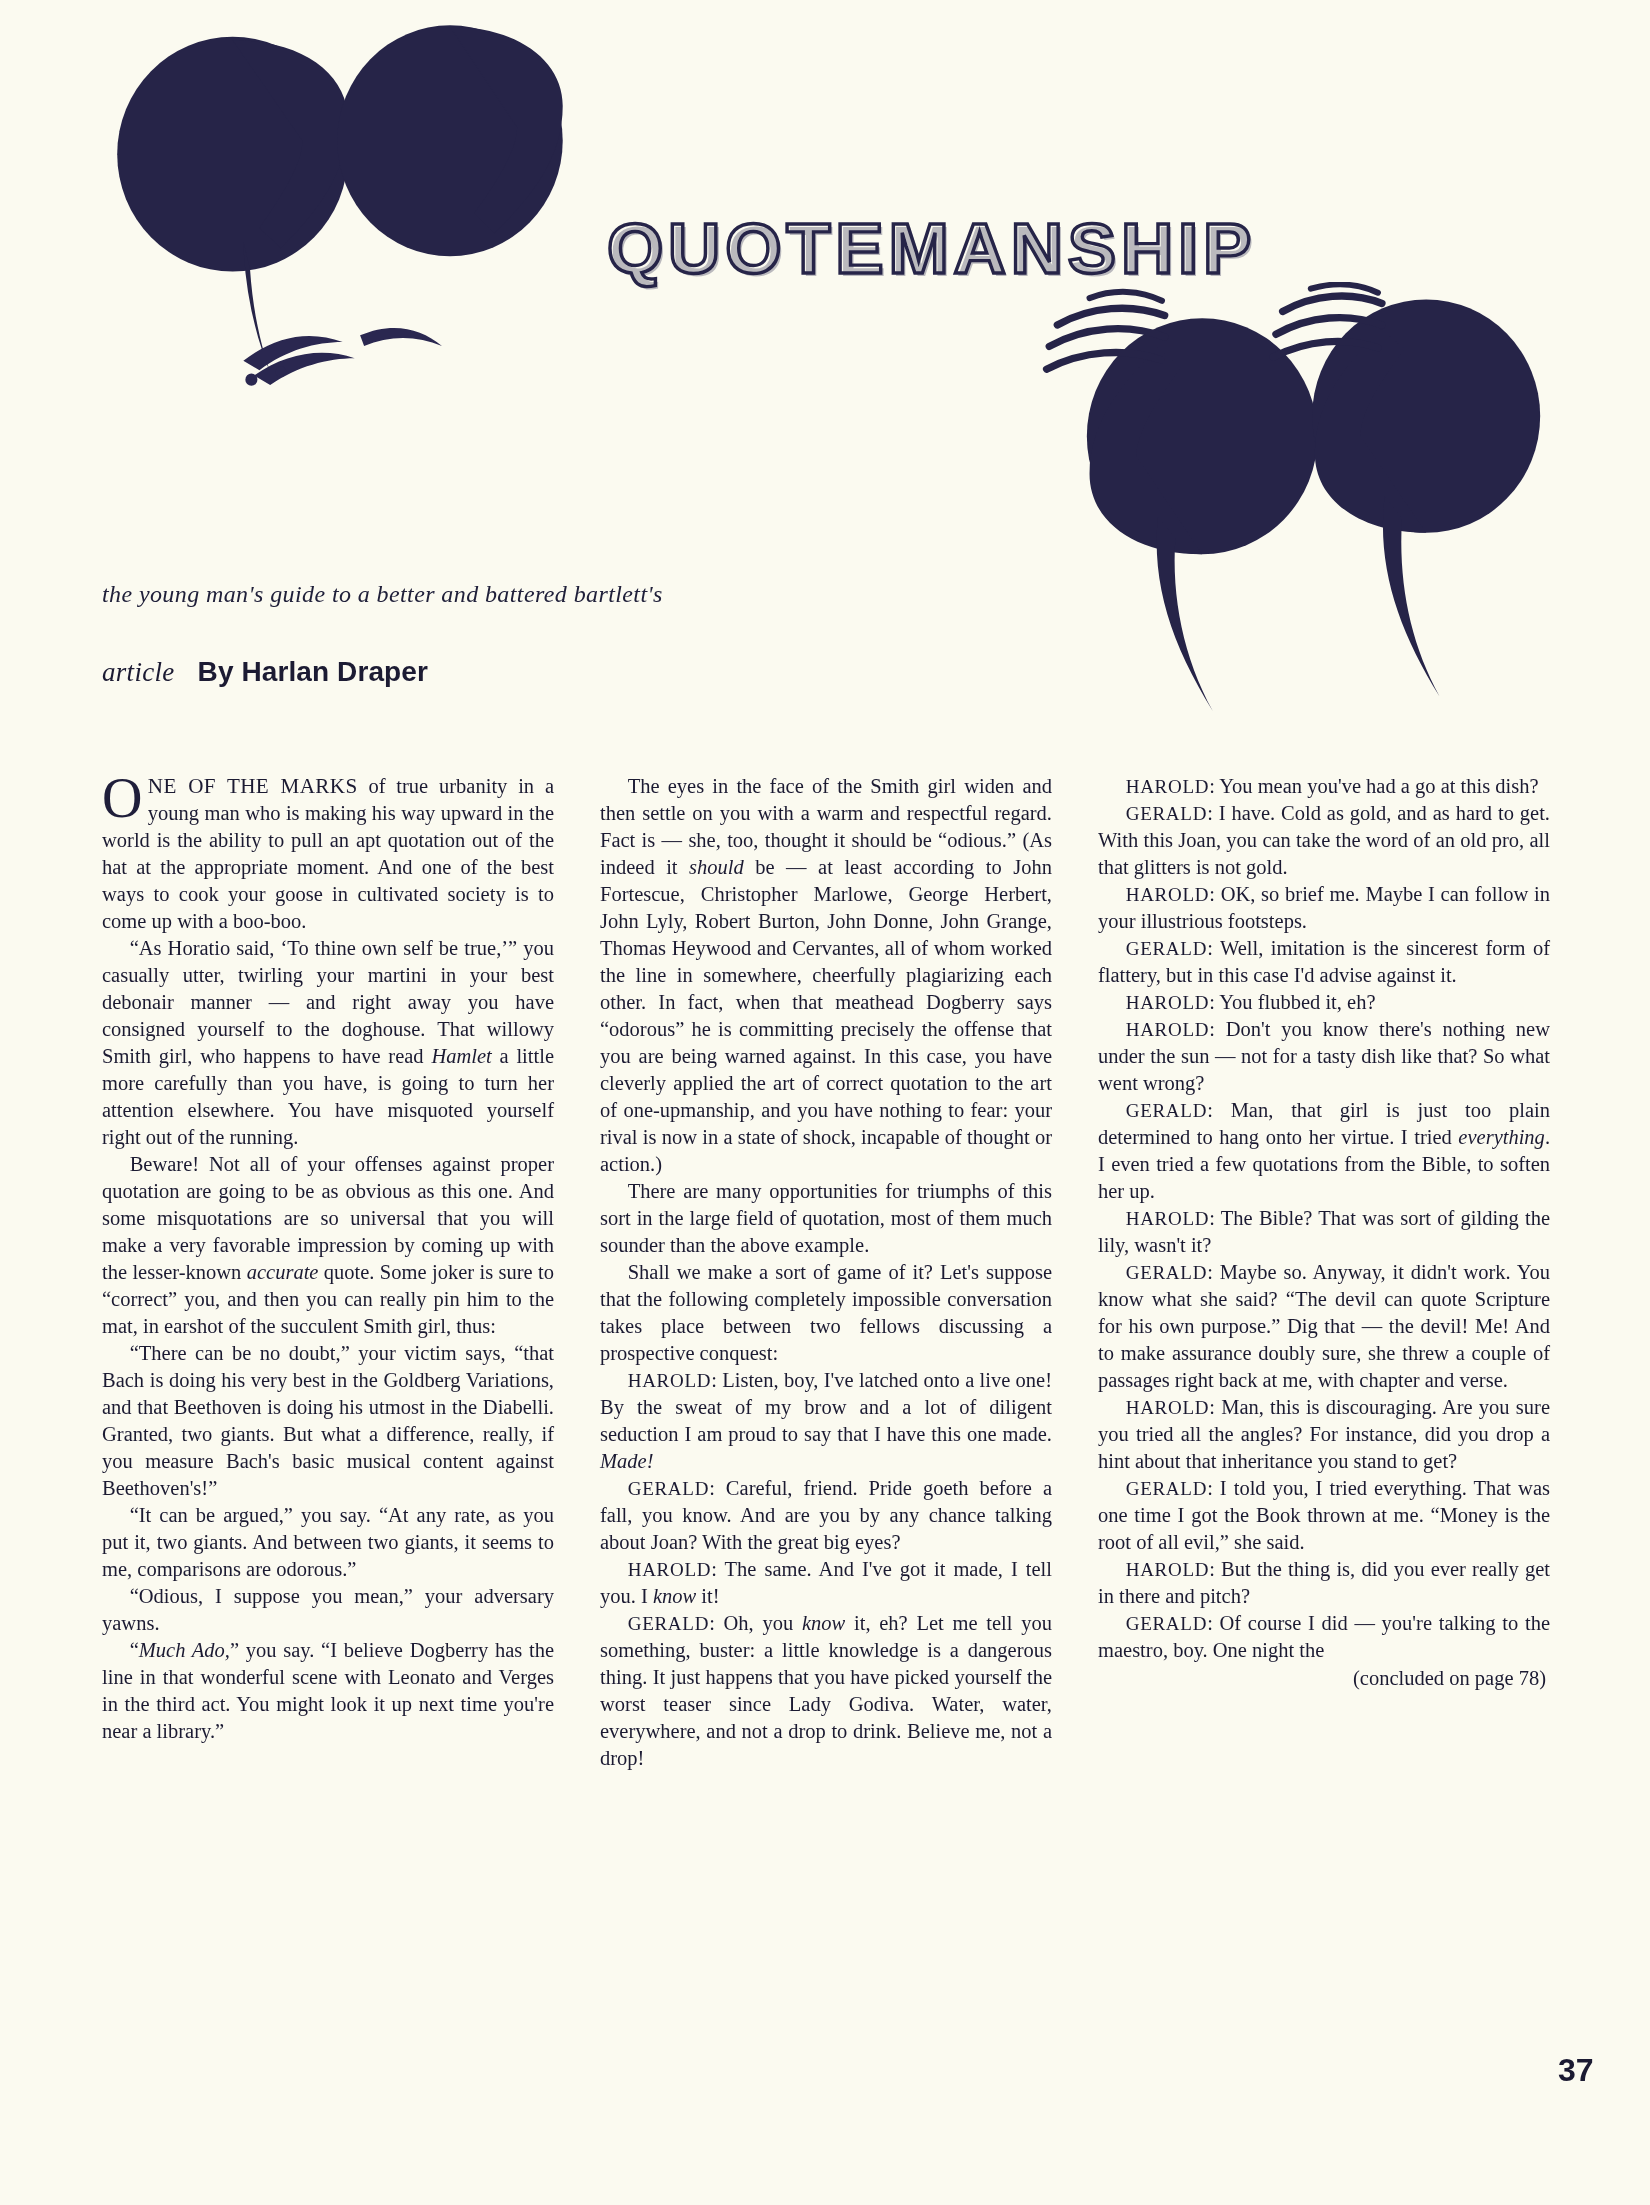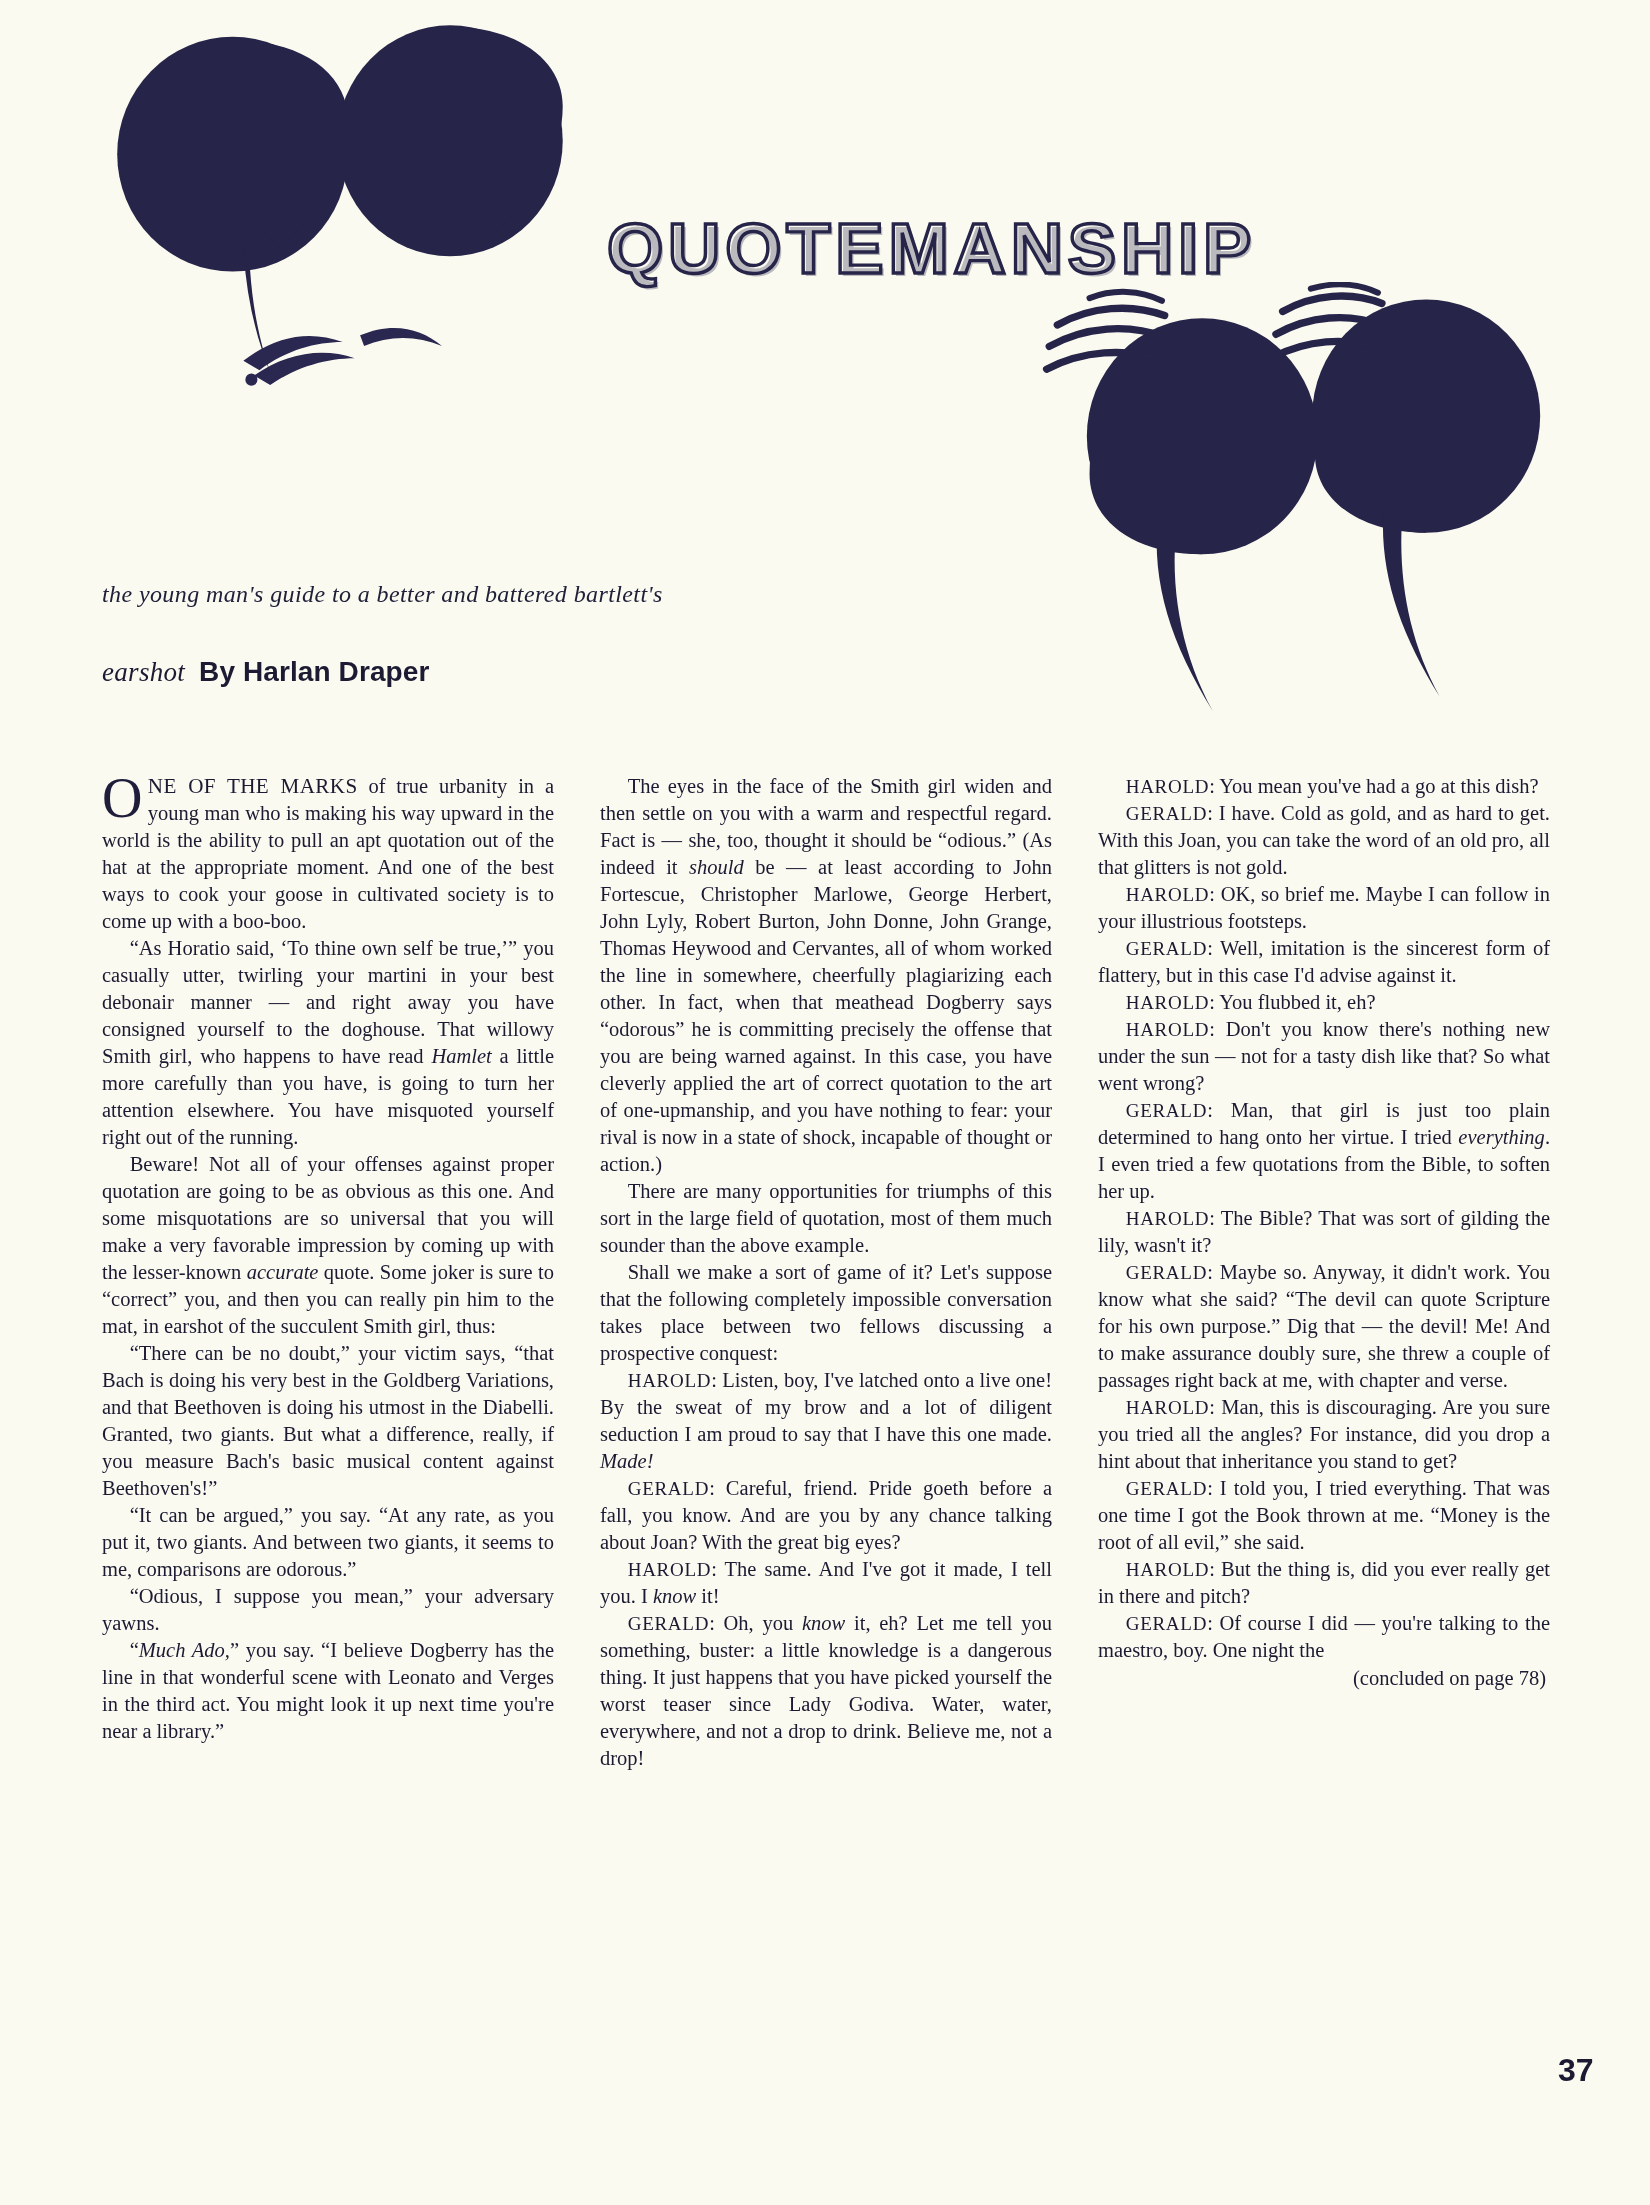--- a/index.html
+++ b/index.html
@@ -59,21 +59,21 @@
   .byline .kicker{
     font-style:italic;
     font-size:27px;
     letter-spacing:0.3px;
   }
   .byline .author{
     font-family:"Liberation Sans", sans-serif;
     font-weight:700;
     font-size:28px;
     letter-spacing:0.1px;
-    margin-left:14px;
+    margin-left:23px;
   }
 
   
   .columns{
     position:absolute;
     left:102px;top:773px;
     width:1449px;
     display:flex;
     gap:46px;
   }
@@ -175,21 +175,21 @@
         <path d="M414 10 C448 0 484 2 514 16" stroke-width="9"></path>
       </g>
     </svg>
   </div>
 
   <div class="title">QUOTEMANSHIP</div>
 
   <div class="deck">the young man's guide to a better and battered bartlett's</div>
 
   <div class="byline">
-    <span class="kicker">earshot</span><span class="author">By Harlan Draper</span>
+    <span class="kicker">article</span><span class="author">By Harlan Draper</span>
   </div>
 
   <div class="columns">
     <div class="col" id="c1">
         <p class="first"><span class="dropcap">O</span><span class="sc">NE OF THE MARKS</span> of true urbanity in a young man who is making his way upward in the world is the ability to pull an apt quotation out of the hat at the appropriate moment. And one of the best ways to cook your goose in cultivated society is to come up with a boo-boo.</p>
         <p>“As Horatio said, ‘To thine own self be true,’” you casually utter, twirling your martini in your best debonair manner — and right away you have consigned yourself to the doghouse. That willowy Smith girl, who happens to have read <em>Hamlet</em> a little more carefully than you have, is going to turn her attention elsewhere. You have misquoted yourself right out of the running.</p>
         <p>Beware! Not all of your offenses against proper quotation are going to be as obvious as this one. And some misquotations are so universal that you will make a very favorable impression by coming up with the lesser-known <em>accurate</em> quote. Some joker is sure to “correct” you, and then you can really pin him to the mat, in earshot of the succulent Smith girl, thus:</p>
         <p>“There can be no doubt,” your victim says, “that Bach is doing his very best in the Goldberg Variations, and that Beethoven is doing his utmost in the Diabelli. Granted, two giants. But what a difference, really, if you measure Bach's basic musical content against Beethoven's!”</p>
         <p>“It can be argued,” you say. “At any rate, as you put it, two giants. And between two giants, it seems to me, comparisons are odorous.”</p>
         <p>“Odious, I suppose you mean,” your adversary yawns.</p>

